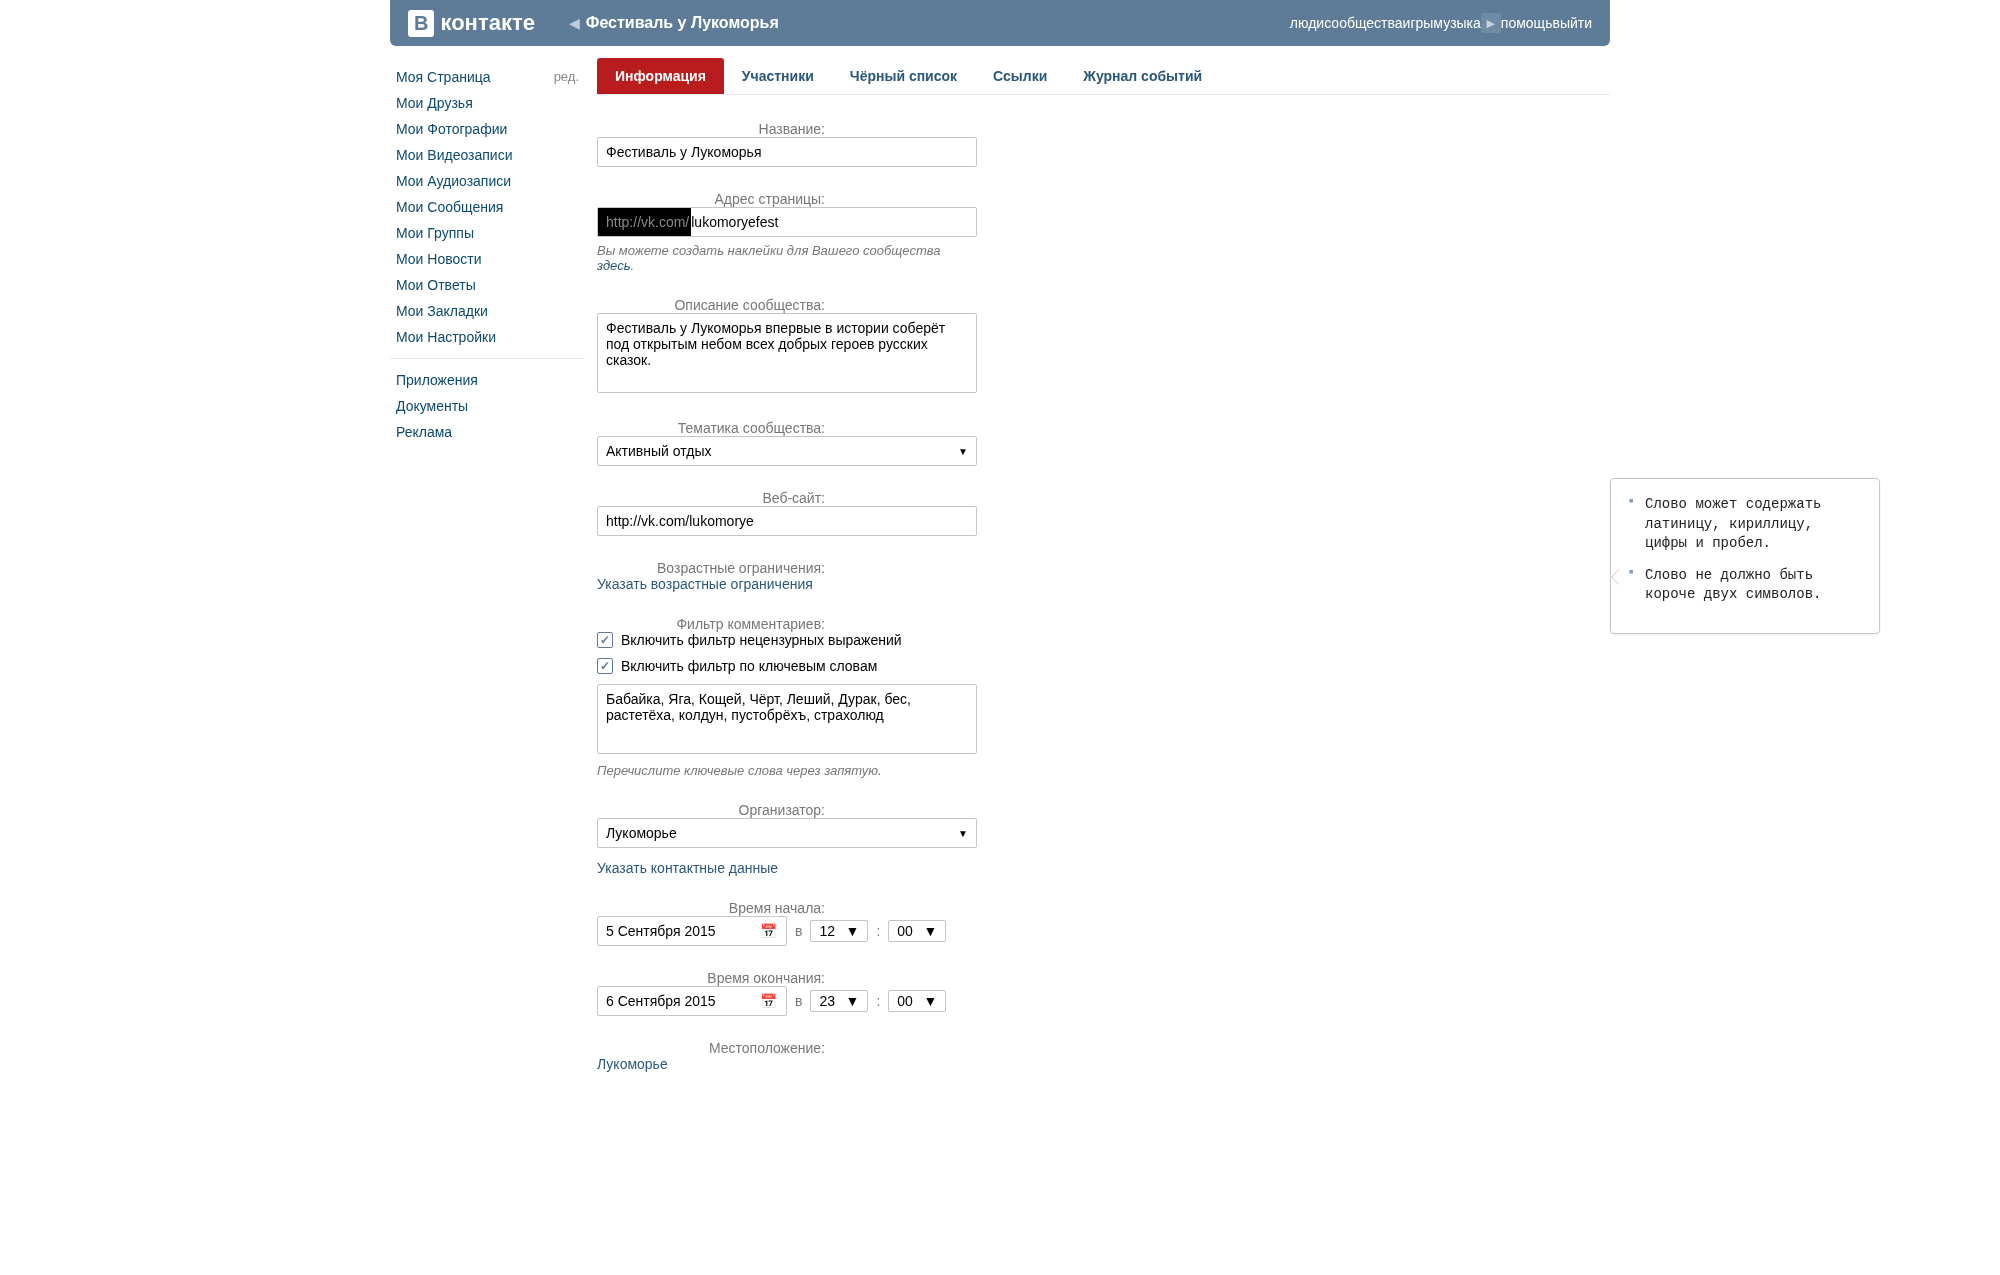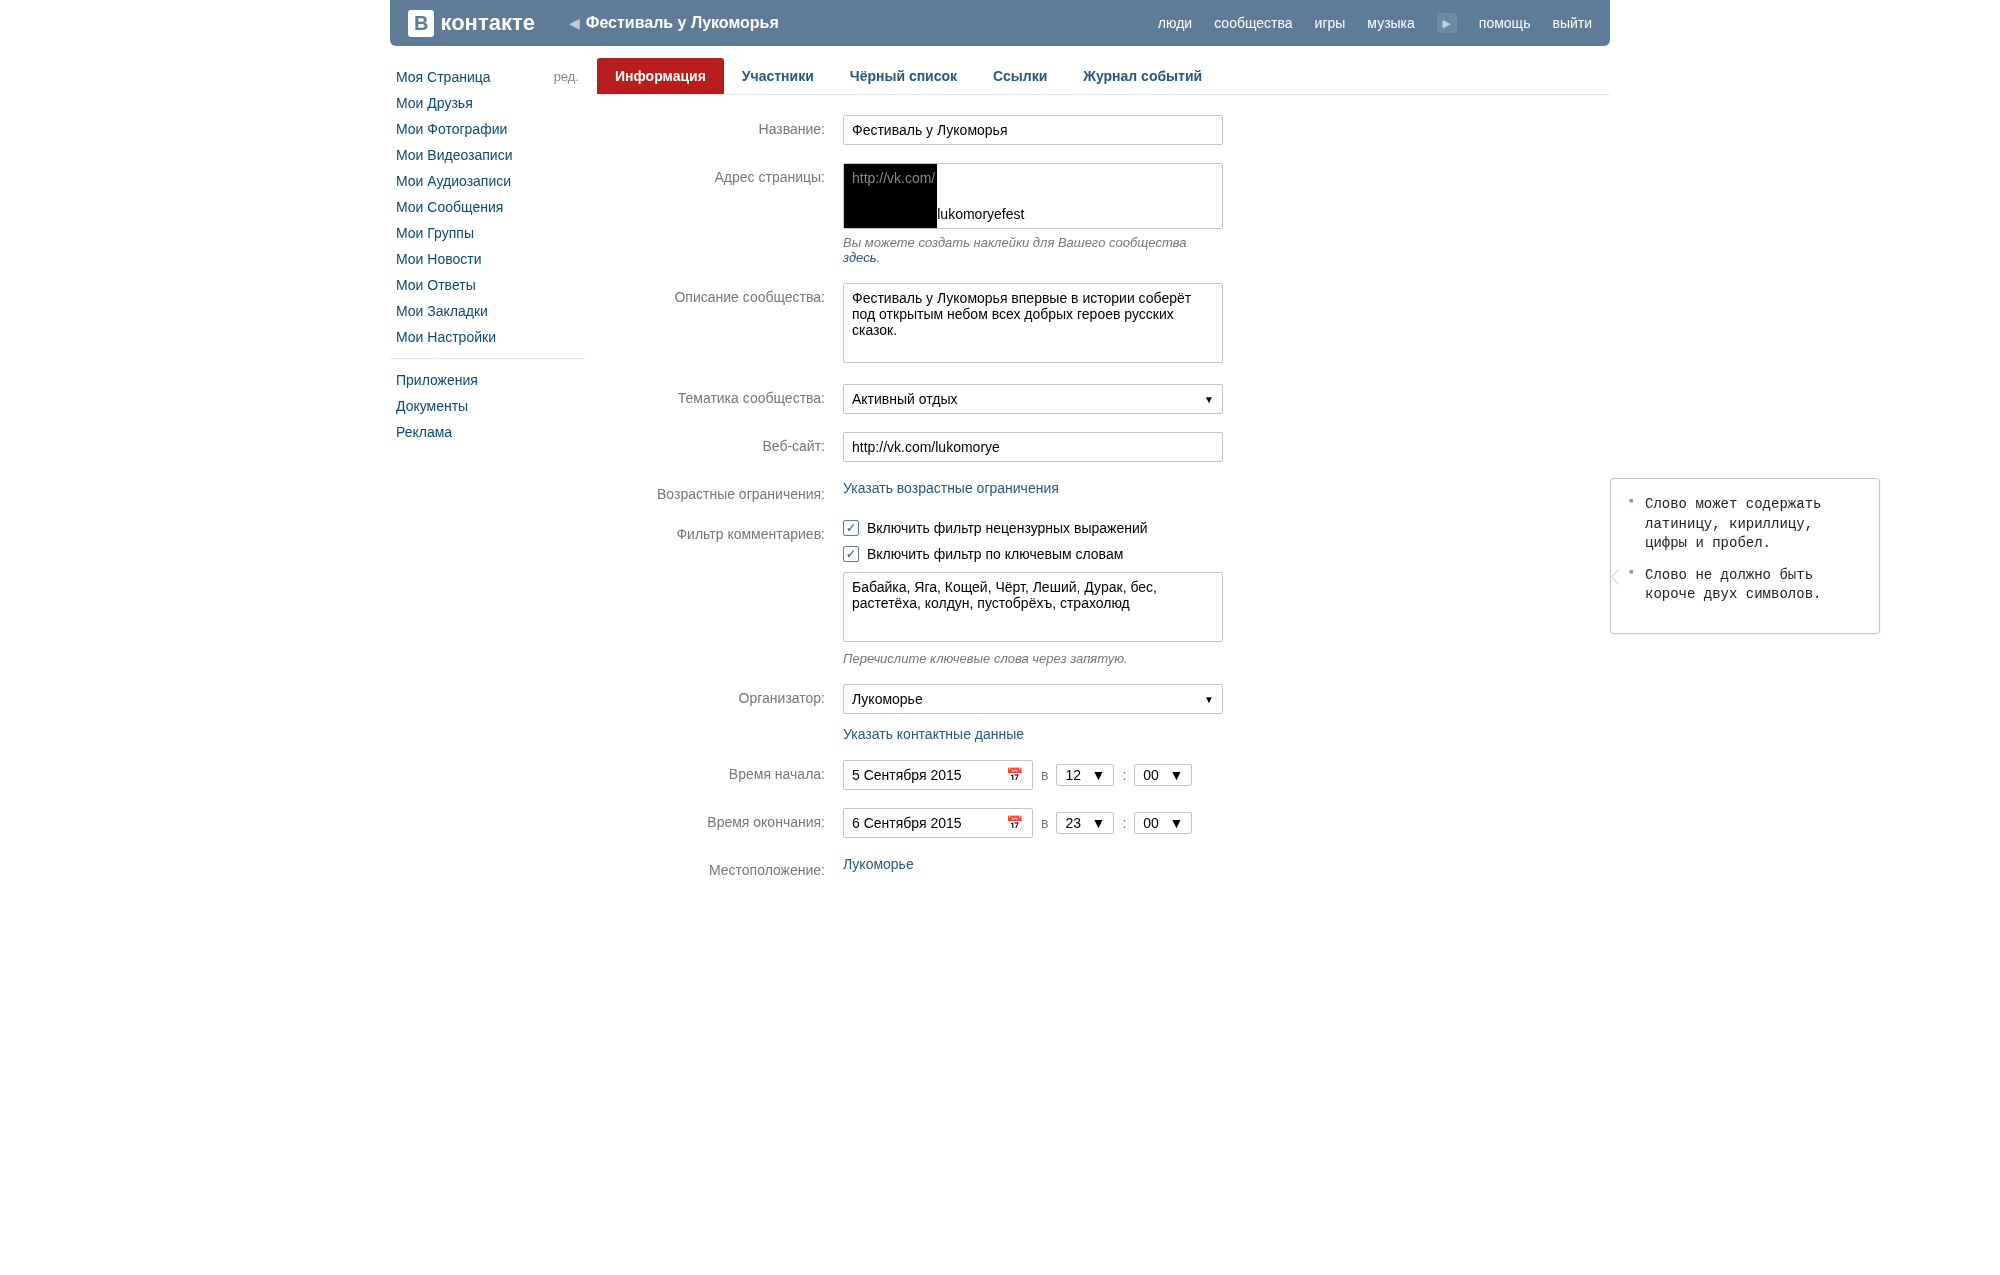--- a/index.html
+++ b/index.html
@@ -5,51 +5,51 @@
   * { box-sizing: border-box; margin: 0; padding: 0; }
   body { font-family: Tahoma, Arial, sans-serif; font-size: 13px; background: #fff; color: #000; }
   .wrapper { width: 1220px; margin: 0 auto; }
   
   
   .header { background: #5e7b98; color: #fff; height: 46px; display: flex; align-items: center; padding: 0 18px; border-radius: 0 0 6px 6px; }
   .logo-box { background: #fff; color: #5e7b98; font-weight: bold; font-size: 20px; padding: 2px 6px; border-radius: 3px; margin-right: 6px; }
   .logo-text { font-size: 22px; font-weight: bold; margin-right: 28px; }
   .nav-arrow { color: #c0cddb; font-size: 14px; margin: 0 6px; cursor: pointer; }
   .header-title { font-size: 16px; font-weight: bold; flex: 1; }
-  .header-nav { display: flex; align-items: center; gap: 22px; }
+  .header-nav { display: flex; align-items: center; }
   .header-nav a { color: #fff; text-decoration: none; font-size: 14px; cursor: pointer; }
   .nav-expand { background: #6f8aa5; width: 20px; height: 20px; display: flex; align-items: center; justify-content: center; border-radius: 2px; cursor: pointer; color: #c5d1de; font-size: 11px; }
   
   
   .page { display: flex; margin-top: 12px; }
   .sidebar { width: 195px; padding: 6px 0; }
   .sidebar-item { display: flex; justify-content: space-between; padding: 5px 6px; cursor: pointer; }
   .sidebar-item a { color: #0c4a6e; text-decoration: none; font-size: 14px; }
   .sidebar-item .suffix { color: #888; font-size: 13px; }
   .sidebar-sep { border-top: 1px solid #e7e8ec; margin: 8px 0; }
   
   .main { flex: 1; margin-left: 12px; position: relative; }
   
   
   .tabs { display: flex; border-bottom: 1px solid #e7e8ec; }
   .tab { padding: 10px 18px; color: #2b587a; font-size: 14px; cursor: pointer; font-weight: bold; }
   .tab.active { background: #b91c1c; color: #fff; border-radius: 3px 3px 0 0; }
   
   
   .form { padding: 20px 0; }
-  .form-row { display: flex; margin-bottom: 18px; align-items: flex-start; }
+  .form-row { display: flex; margin-bottom: 18px; align-items: flex-start; flex-direction: column; }
   .form-label { width: 246px; text-align: right; padding-right: 18px; color: #777; font-size: 14px; padding-top: 6px; }
   .form-field { flex: 1; max-width: 400px; }
   .text-input, .textarea, .select-box { width: 380px; border: 1px solid #c5c5c5; padding: 6px 8px; font-size: 14px; font-family: inherit; background: #fff; border-radius: 2px; }
   .textarea { height: 80px; resize: none; }
   .select-box { display: flex; justify-content: space-between; align-items: center; cursor: pointer; }
   .select-box .caret { font-size: 10px; }
   .url-field { display: flex; width: 380px; border: 1px solid #c5c5c5; font-size: 14px; border-radius: 2px; }
   .url-prefix { background: #000000; color: #888; padding: 6px 2px 6px 8px; border-right: none; }
-  .url-input { border: none; padding: 6px 8px 6px 0; flex: 1; font-size: 14px; font-family: inherit; outline: none; margin-top: 36px; }
+  .url-input { border: none; padding: 6px 8px 6px 0; flex: 1; font-size: 14px; font-family: inherit; outline: none; }
   .hint { color: #777; font-size: 13px; margin-top: 6px; width: 380px; font-style: italic; }
   .hint a { color: #2b587a; text-decoration: none; }
   .link-action { color: #2b587a; font-size: 14px; cursor: pointer; }
   .checkbox-row { display: flex; align-items: center; margin-bottom: 10px; font-size: 14px; }
   .check-icon { width: 16px; height: 16px; border: 1px solid #5e7b98; background: #fff; margin-right: 8px; display: inline-flex; align-items: center; justify-content: center; color: #5e7b98; font-size: 12px; font-weight: bold; border-radius: 2px; }
   
   .date-row { display: flex; align-items: center; gap: 8px; }
   .date-box { width: 190px; border: 1px solid #c5c5c5; padding: 6px 8px; font-size: 14px; display: flex; justify-content: space-between; align-items: center; border-radius: 2px; }
   .cal-icon { color: #8fa9c1; font-size: 14px; }
   .time-label { color: #777; font-size: 14px; }

